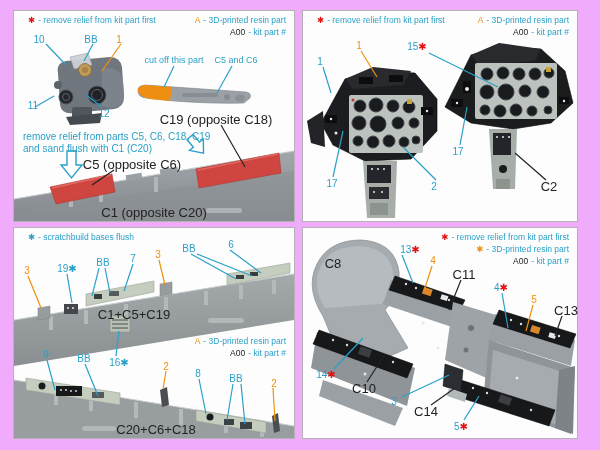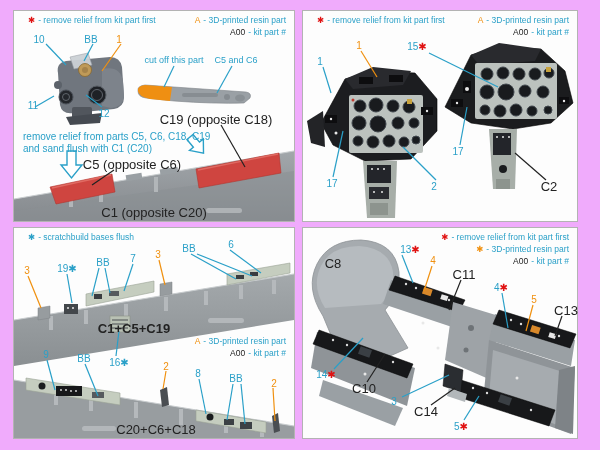--- a/index.html
+++ b/index.html
@@ -319,21 +319,21 @@
       </g>
     </svg>
     <div class="lbl-left leg" style="left:14px;top:4px;"><span class="cy">✱</span><span class="cy sp">- scratchbuild bases flush</span></div>
     <div class="lbl or" style="left:13px;top:42px;"><span>3</span></div>
     <div class="lbl cy" style="left:53px;top:40px;"><span>19</span><span class="st">✱</span></div>
     <div class="lbl cy" style="left:89px;top:34px;"><span>BB</span></div>
     <div class="lbl cy" style="left:119px;top:30px;"><span>7</span></div>
     <div class="lbl or" style="left:144px;top:26px;"><span>3</span></div>
     <div class="lbl cy" style="left:175px;top:20px;"><span>BB</span></div>
     <div class="lbl cy" style="left:217px;top:16px;"><span>6</span></div>
-    <div class="lbl bk ckey" style="left:120px;top:100px;font-weight:bold;"><span>C1+C5+C19</span></div>
+    <div class="lbl bk ckey" style="left:120px;top:86px;"><span>C1+C5+C19</span></div>
     <div class="lbl-right leg" style="right:8px;top:108px;"><span class="or">A</span><span class="cy sp">- 3D-printed resin part</span></div>
     <div class="lbl-right leg" style="right:8px;top:120px;"><span class="bk">A00</span><span class="cy sp">- kit part #</span></div>
     <div class="lbl cy" style="left:105px;top:134px;"><span>16</span><span class="st">✱</span></div>
     <div class="lbl cy" style="left:32px;top:126px;"><span>9</span></div>
     <div class="lbl cy" style="left:70px;top:130px;"><span>BB</span></div>
     <div class="lbl or" style="left:152px;top:138px;"><span>2</span></div>
     <div class="lbl cy" style="left:184px;top:145px;"><span>8</span></div>
     <div class="lbl cy" style="left:222px;top:150px;"><span>BB</span></div>
     <div class="lbl or" style="left:260px;top:155px;"><span>2</span></div>
     <div class="lbl bk ckey" style="left:142px;top:201px;"><span>C20+C6+C18</span></div>

